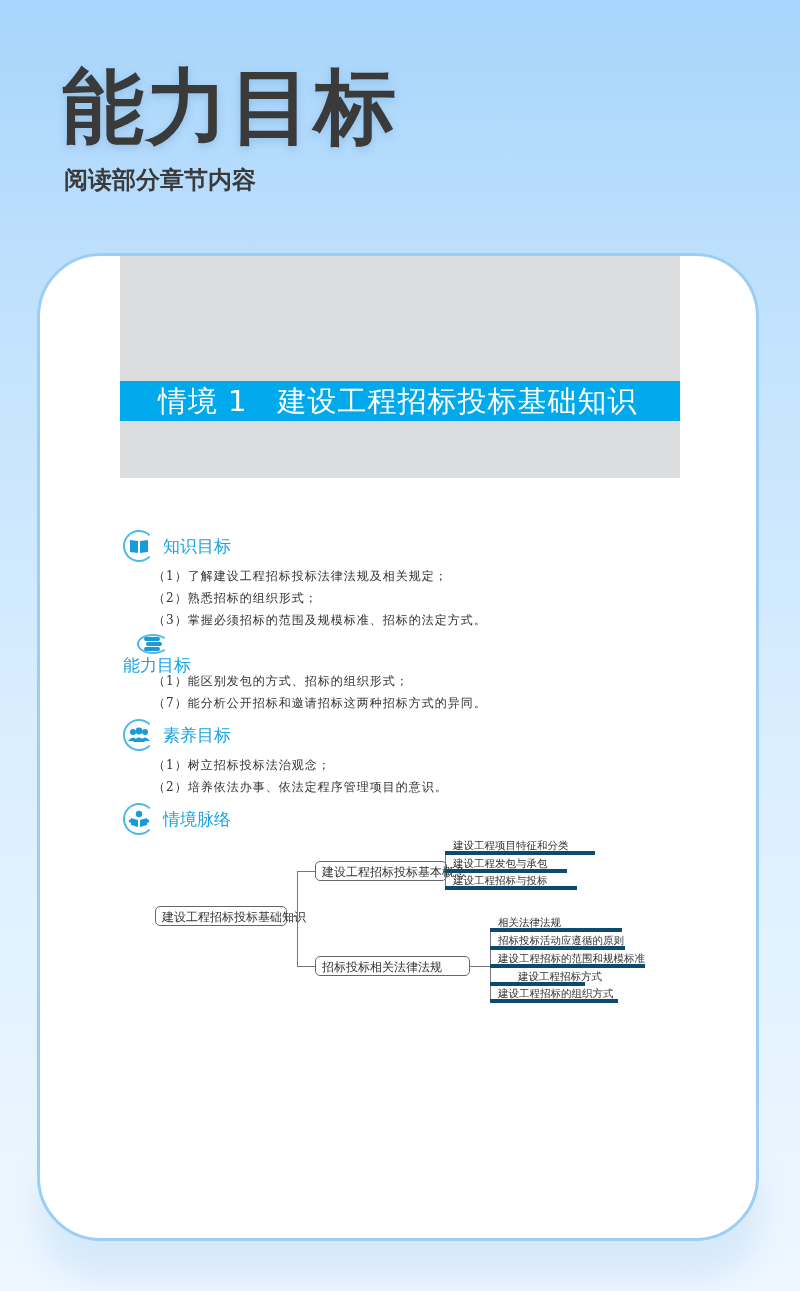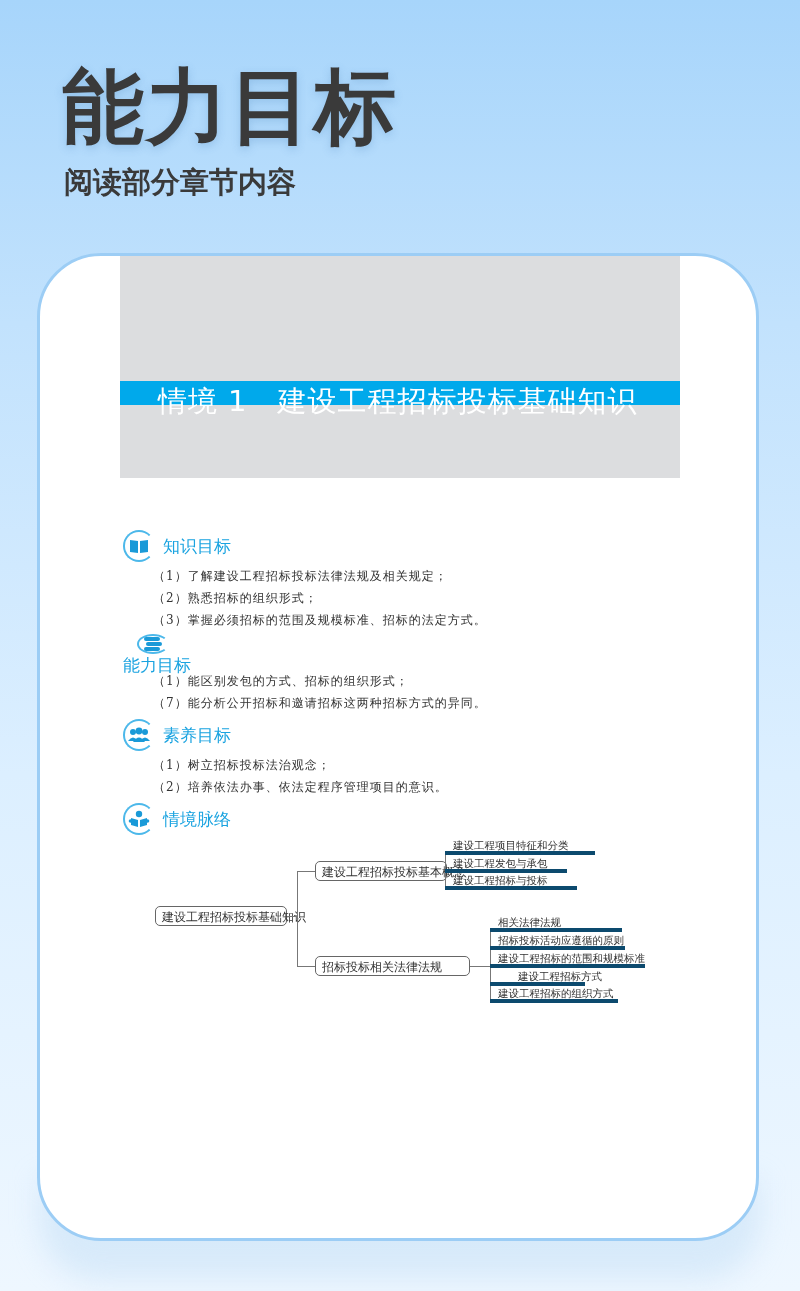--- a/index.html
+++ b/index.html
@@ -8,38 +8,38 @@
     background: linear-gradient(180deg, #a7d5fb 0%, #c2e2fd 25%, #dcefff 60%, #eef7ff 100%);
     font-family: "DejaVu Sans", "Liberation Sans", sans-serif;
   }
   .hero-title {
     position:absolute; left:62px; top:66px;
     font-size:82px; font-weight:bold; color:#3a3a3a; letter-spacing:2px;
     line-height:1; text-shadow: 0 3px 8px rgba(60,120,180,0.25);
   }
   .hero-sub {
     position:absolute; left:64px; top:168px;
-    font-size:29px; font-weight:bold; color:#3a3a3a; line-height:1;
+    font-size:24px; font-weight:bold; color:#3a3a3a; line-height:1;
   }
   .card-shadow {
     position:absolute; left:40px; top:1180px; width:720px; height:100px;
     border-radius:0 0 60px 60px;
     background: rgba(190,220,245,0.45); filter: blur(14px);
   }
   .card {
     position:absolute; left:37px; top:253px; width:722px; height:988px;
     background:#ffffff; border:3px solid #9ccdf5; border-radius:64px;
     box-sizing:border-box; overflow:hidden;
   }
   .banner {
     position:absolute; left:80px; top:0; width:560px; height:222px;
     background:#dcdddf;
   }
   .banner-bar {
-    position:absolute; left:0; top:125px; width:560px; height:24px;
+    position:absolute; left:0; top:125px; width:560px; height:40px;
     background:#00a9eb; color:#ffffff; font-size:29px; line-height:40px;
     padding-left:38px; box-sizing:border-box; letter-spacing:1px;
   }
   .banner-bar .num { margin:0 30px 0 10px; }
   .section-head {
     position:absolute; left:83px; height:34px; display:flex; align-items:center;
   }
   .sec-icon {
     width:32px; height:32px; border-radius:50%;
     border:2px solid #4cb8ea; border-right-color:transparent;

